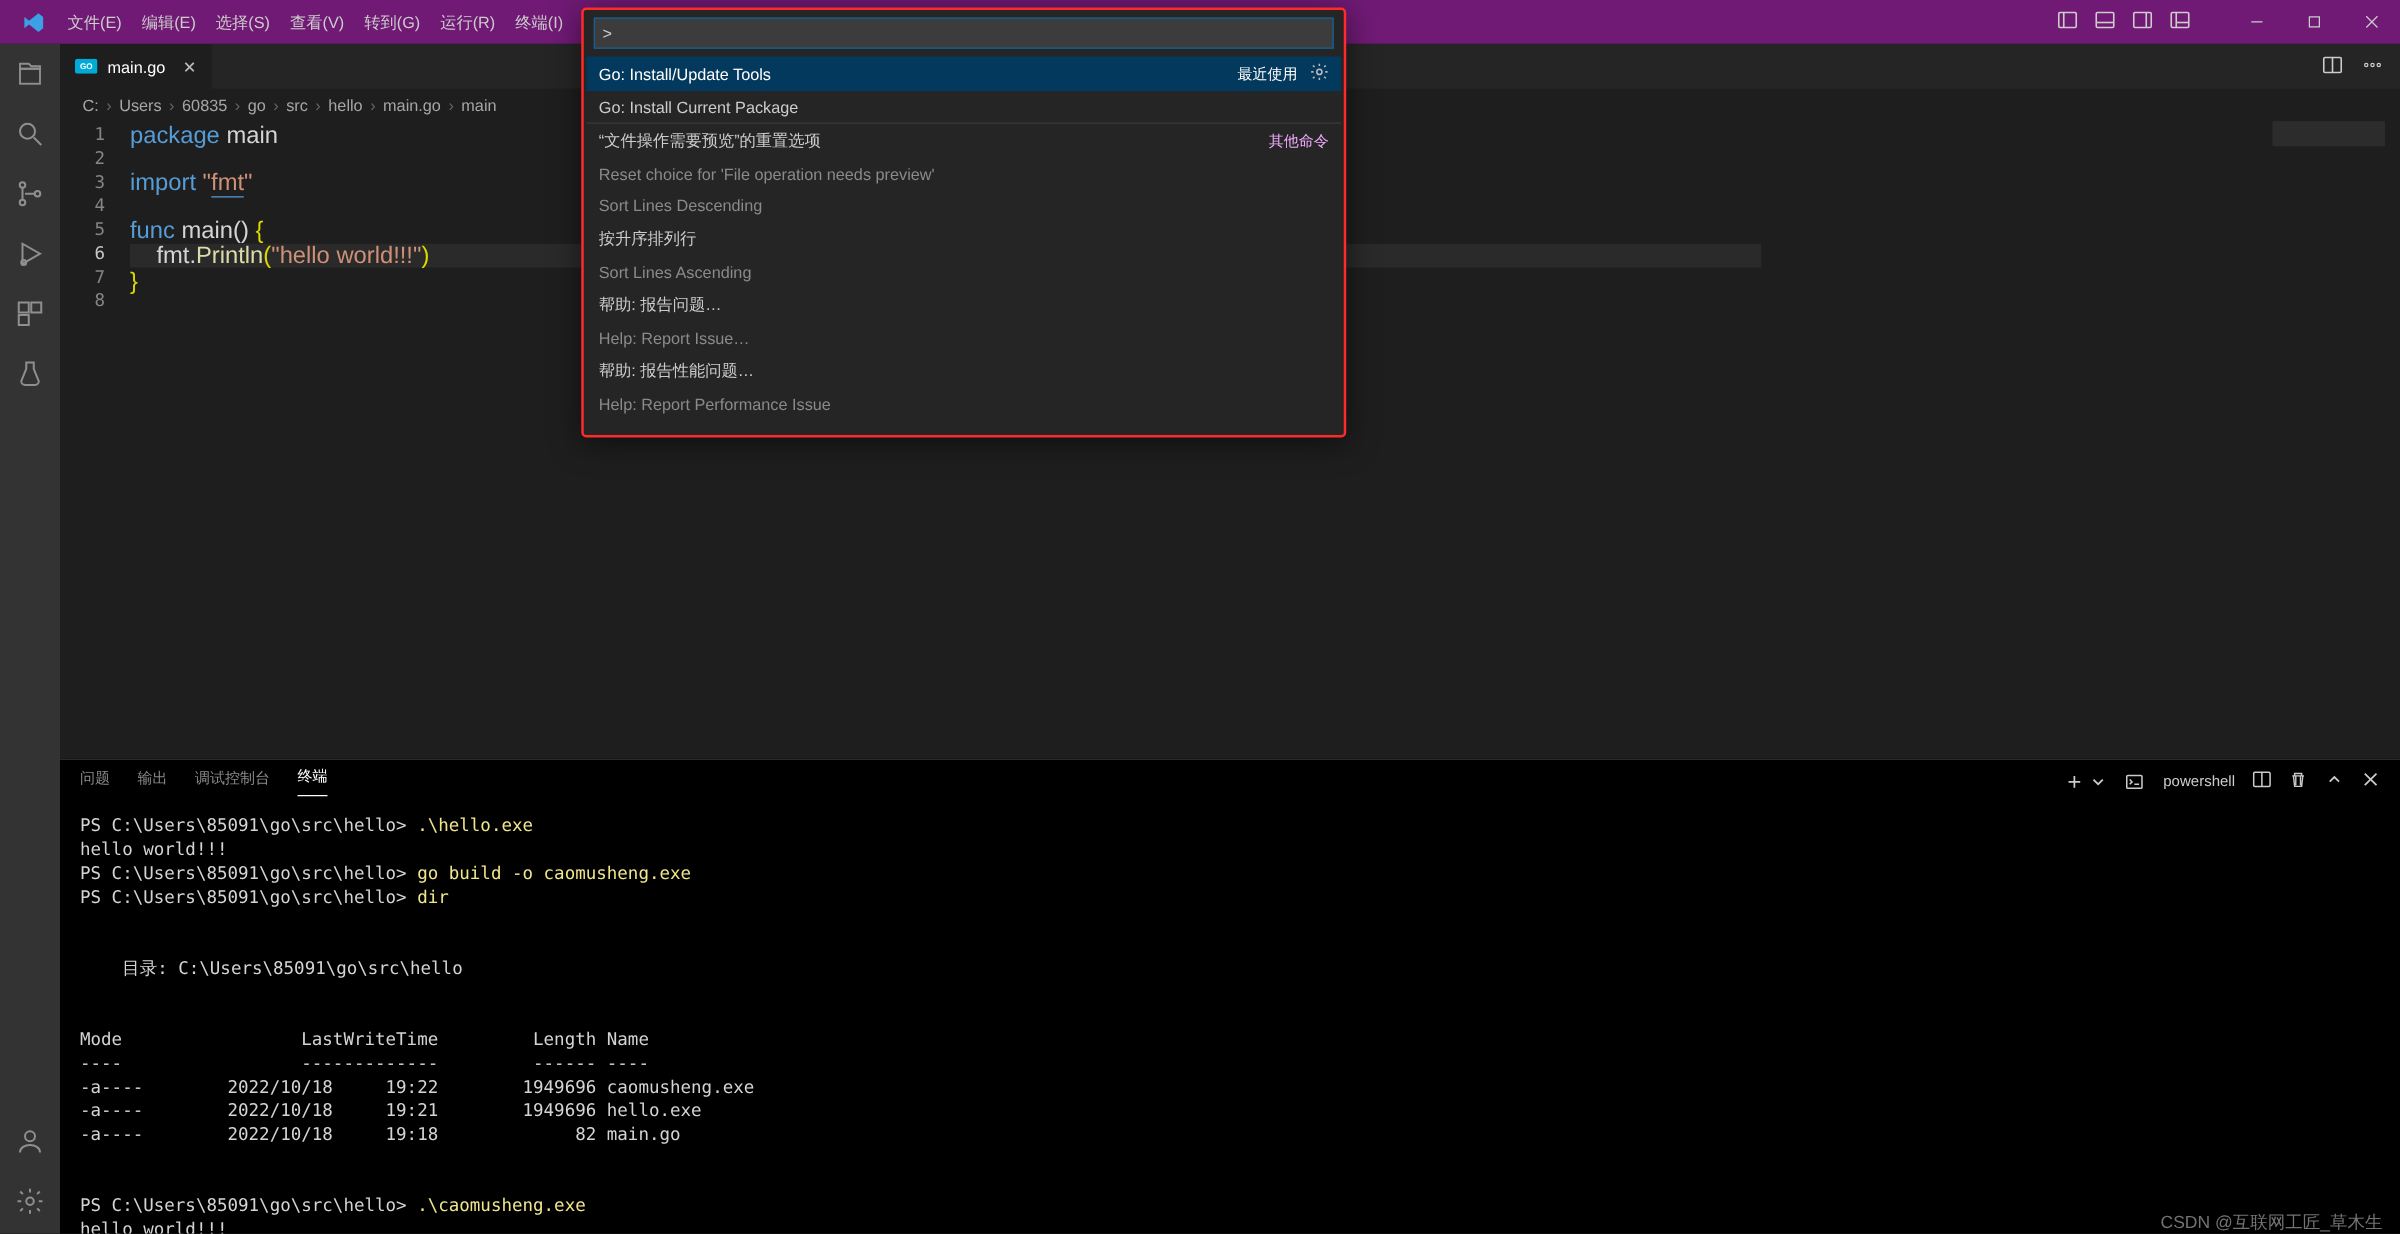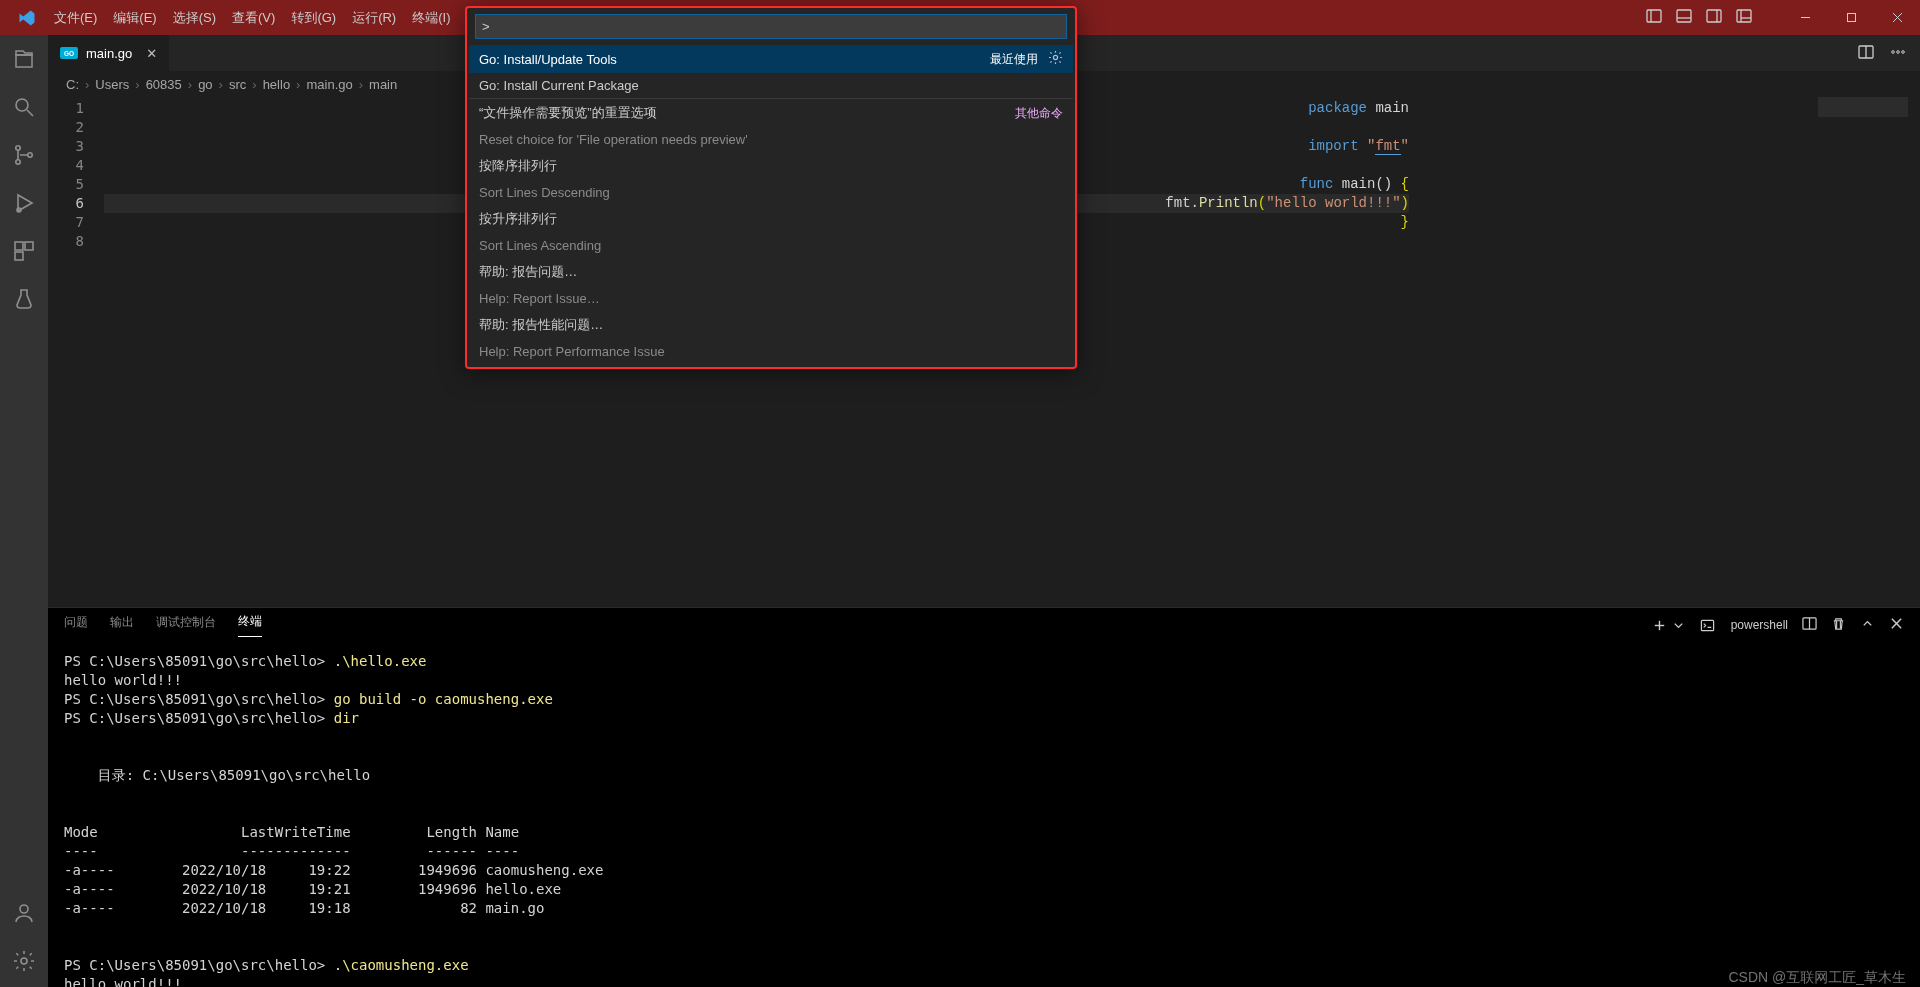--- a/index.html
+++ b/index.html
@@ -9,21 +9,21 @@
   color: #cccccc;
   font-size: 13px;
   width: 1920px;
   height: 987px;
   overflow: hidden;
   display: flex;
   flex-direction: column;
 }
 .titlebar {
   height: 35px;
-  background: #7f1d1d;
+  background: #701a75;
   display: flex;
   align-items: center;
   padding: 12px 8px;
   position: relative;
 }
 .vscode-icon {
   width: 18px;
   height: 18px;
   margin: 0 10px;
 }
@@ -152,24 +152,23 @@
   width: 56px;
   text-align: right;
   color: #858585;
   font-family: Consolas, monospace;
   font-size: 14px;
   padding-top: 2px;
 }
 .gutter .ln { padding-right: 20px; height: 19px; line-height: 19px; }
 .gutter .ln.current { color: #c6c6c6; }
 .code {
-  font-family: Liberation Mono, monospace;
-  font-size: 14px;
+  font-family: Liberation Sans, sans-serif;
+  font-size: 19px;
   padding-top: 2px;
-  text-align: right;
 }
 .code-line { height: 19px; line-height: 19px; white-space: pre; }
 .kw { color: #569cd6; }
 .ident { color: #d4d4d4; }
 .func { color: #dcdcaa; }
 .str { color: #ce9178; }
 .brace { color: #dcd700; }
 .fmt-under { border-bottom: 1px solid #569cd6; }
 .current-line-bg { background: #2a2a2a; display: inline-block; width: 1305px; }
 .minimap {
@@ -532,23 +531,20 @@
       <div class="cmd-item sep-above">
         <span>“文件操作需要预览”的重置选项</span>
         <span class="cmd-right">
           <span class="label blue">其他命令</span>
         </span>
       </div>
       <div class="cmd-item">
         <span class="dim">Reset choice for 'File operation needs preview'</span>
       </div>
       <div class="cmd-item">
-        <span>按降序排列行</span>
-      </div>
-      <div class="cmd-item">
         <span class="dim">Sort Lines Descending</span>
       </div>
       <div class="cmd-item">
         <span>按升序排列行</span>
       </div>
       <div class="cmd-item">
         <span class="dim">Sort Lines Ascending</span>
       </div>
       <div class="cmd-item">
         <span>帮助: 报告问题…</span>

